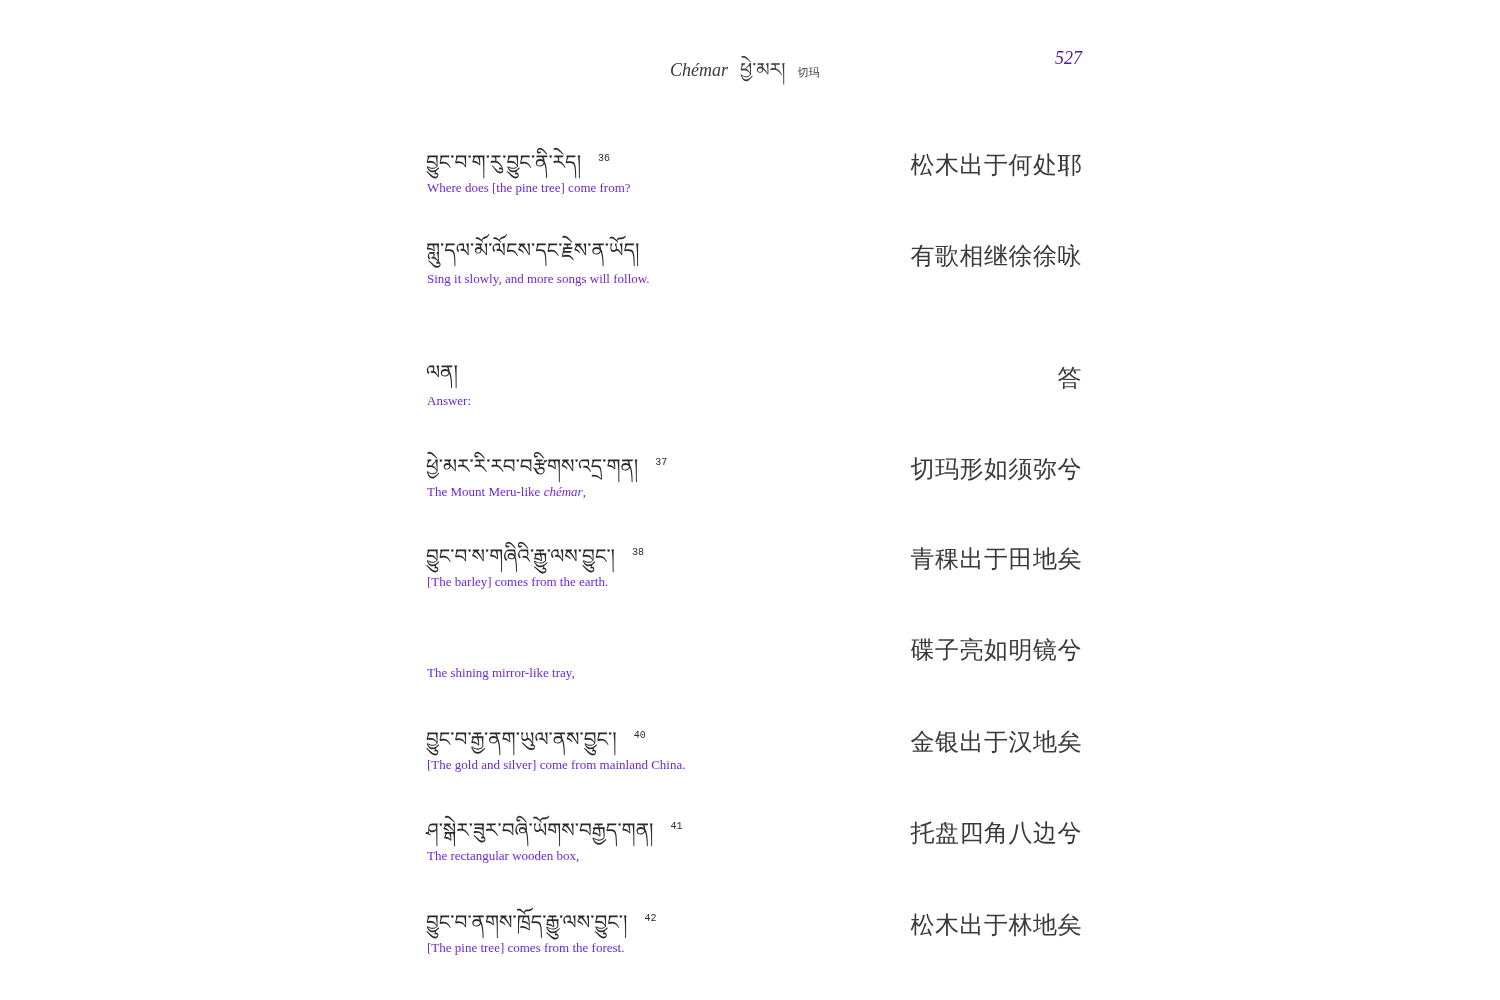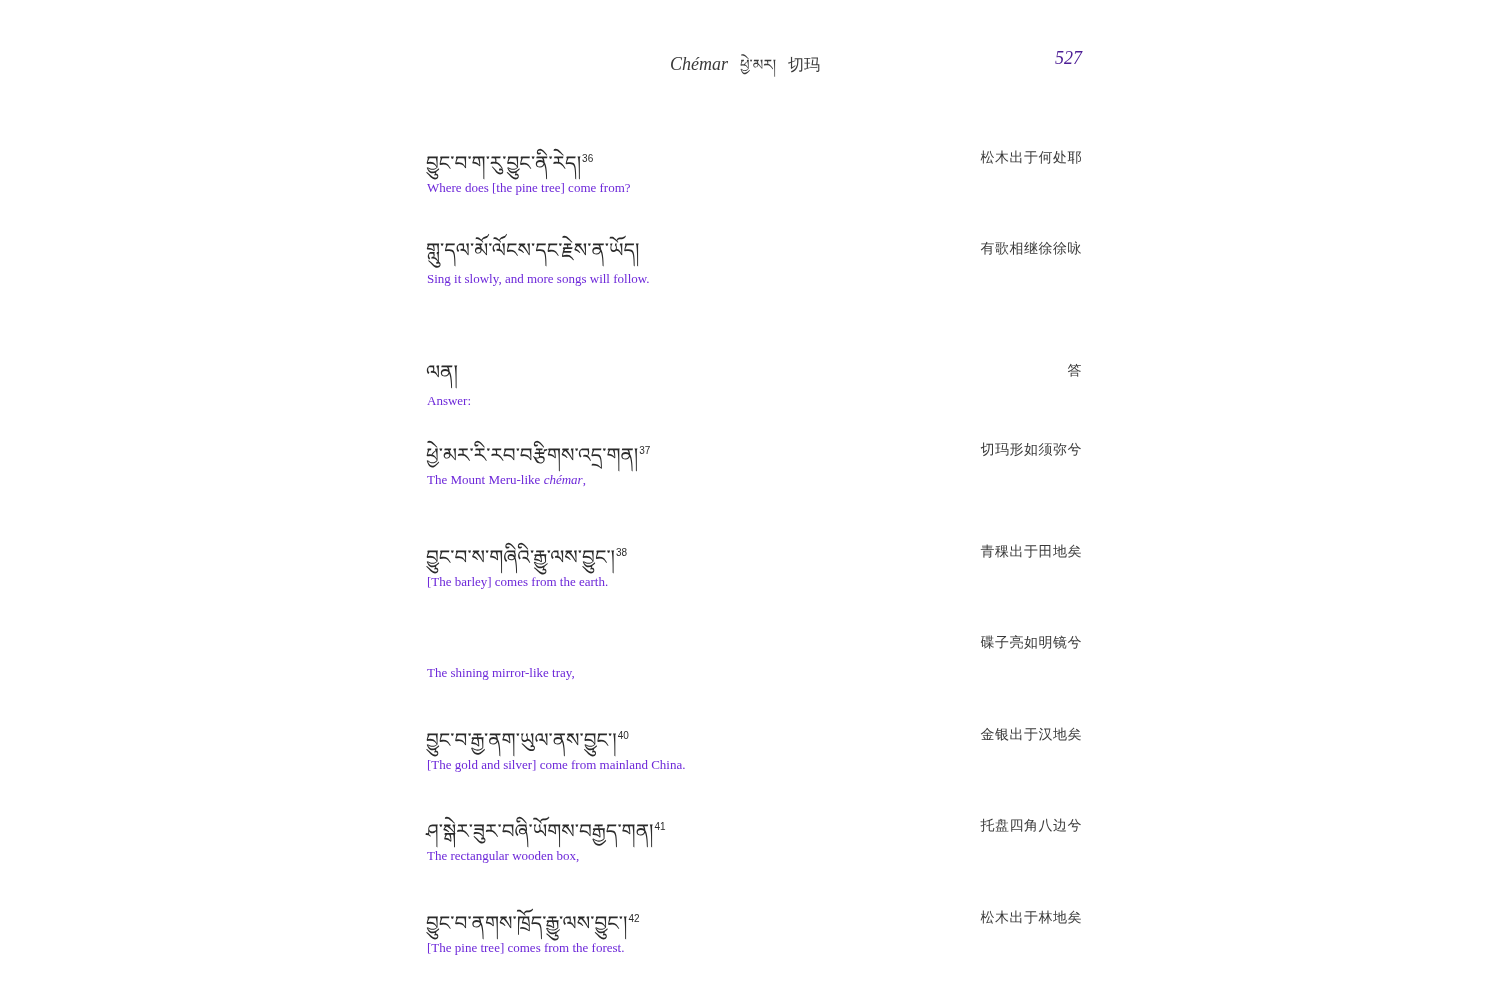--- a/index.html
+++ b/index.html
@@ -10,43 +10,43 @@
     .page { position: absolute; left: 0; top: 0; width: 1500px; height: 836px; }
     .header {
       position: absolute; top: 44px; left: 426px; width: 656px; height: 32px;
     }
     .header-center {
       position: absolute; left: 244px; top: 4px;
       display: flex; align-items: baseline; gap: 12px;
       font-size: 18px; color: #3a3a3a;
     }
     .header-center .latin { font-style: italic; }
-    .header-center .tib { font-family: "DejaVu Sans", sans-serif; font-size: 15px; }
-    .header-center .zh { font-family: "DejaVu Sans", sans-serif; font-size: 16px; }
+    .header-center .tib { font-family: "DejaVu Sans", sans-serif; font-size: 19px; }
+    .header-center .zh { font-family: "DejaVu Sans", sans-serif; font-size: 11px; }
     .page-number {
       position: absolute; right: 0; top: 4px; font-style: italic; font-size: 18px; color: #4c1d95;
     }
     .verse {
       position: absolute; left: 426px; width: 656px; height: 70px;
     }
     .verse .tibetan {
       position: absolute; left: 0; top: 0; height: 32px; line-height: 32px;
       font-family: "DejaVu Sans", sans-serif; font-size: 20px; color: #2a2a2a;
       white-space: nowrap;
     }
     .verse .tibetan sup {
-      font-family: Liberation Sans, sans-serif; font-size: 10px; vertical-align: super; margin-left: 1px;
+      font-family: Liberation Mono, monospace; font-size: 10px; vertical-align: super; margin-left: 17px;
     }
     .verse .english {
       position: absolute; left: 1px; top: 37px; font-size: 13px; color: #6d28d9; white-space: nowrap; font-family: Liberation Serif, serif;
     }
     .verse .english i { font-style: italic; }
     .verse .chinese {
       position: absolute; right: 0; top: 6px; font-family: Liberation Serif, serif;
-      font-size: 14px; color: #3a3a3a; white-space: nowrap; letter-spacing: 0.5px;
+      font-size: 24px; color: #3a3a3a; white-space: nowrap; letter-spacing: 0.5px;
     }
   </style>
 </head>
 <body>
 
 <div class="page">
 
   <div class="header">
     <div class="header-center">
       <span class="latin">Chémar</span>
@@ -67,21 +67,21 @@
     <div class="english">Answer:</div>
     <div class="chinese">答</div>
   </div>
 
   <div class="verse" style="top:234px;">
     <div class="tibetan"><span>གླུ་དལ་མོ་ལོངས་དང་རྗེས་ན་ཡོད།</span></div>
     <div class="english">Sing it slowly, and more songs will follow.</div>
     <div class="chinese">有歌相继徐徐咏</div>
   </div>
 
-  <div class="verse" style="top:435px;">
+  <div class="verse" style="top:447px;">
     <div class="tibetan"><span>ཕྱེ་མར་རི་རབ་བརྩིགས་འདྲ་གན།</span><sup>37</sup></div>
     <div class="english"><span>The Mount Meru-like </span><i>chémar</i><span>,</span></div>
     <div class="chinese">切玛形如须弥兮</div>
   </div>
 
   <div class="verse" style="top:537px;">
     <div class="tibetan"><span>བྱུང་བ་ས་གཞིའི་རྒྱུ་ལས་བྱུང་།</span><sup>38</sup></div>
     <div class="english">[The barley] comes from the earth.</div>
     <div class="chinese">青稞出于田地矣</div>
   </div>

